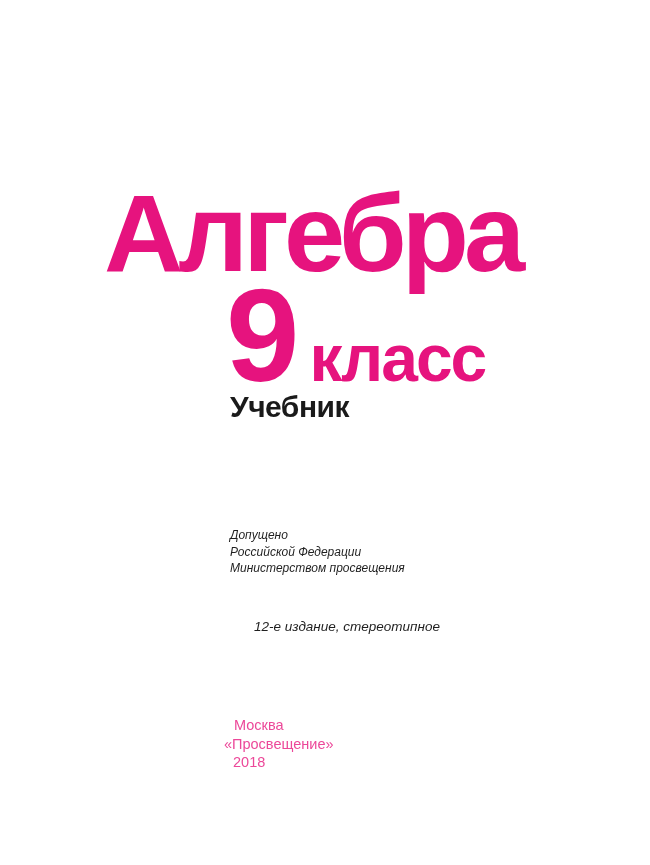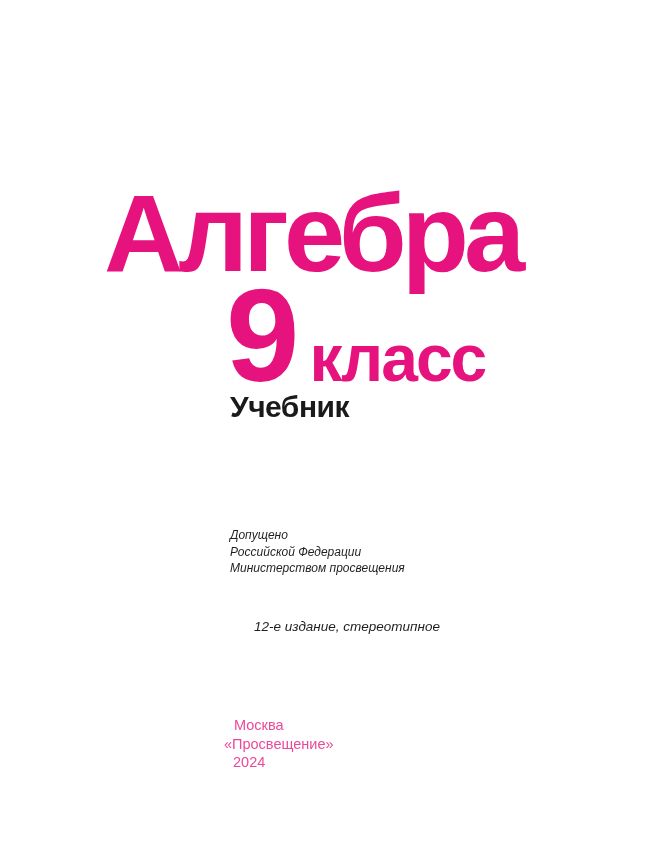--- a/index.html
+++ b/index.html
@@ -105,16 +105,16 @@
     <div>Допущено</div>
     <div>Российской Федерации</div>
     <div>Министерством просвещения</div>
   </div>
 
   <div class="edition-note">12-е издание, стереотипное</div>
 
   <div class="imprint">
     <div class="indent-city">Москва</div>
     <div>«Просвещение»</div>
-    <div class="indent-year">2024</div>
+    <div class="indent-year">2018</div>
   </div>
 
 </div>
 
 </body></html>

